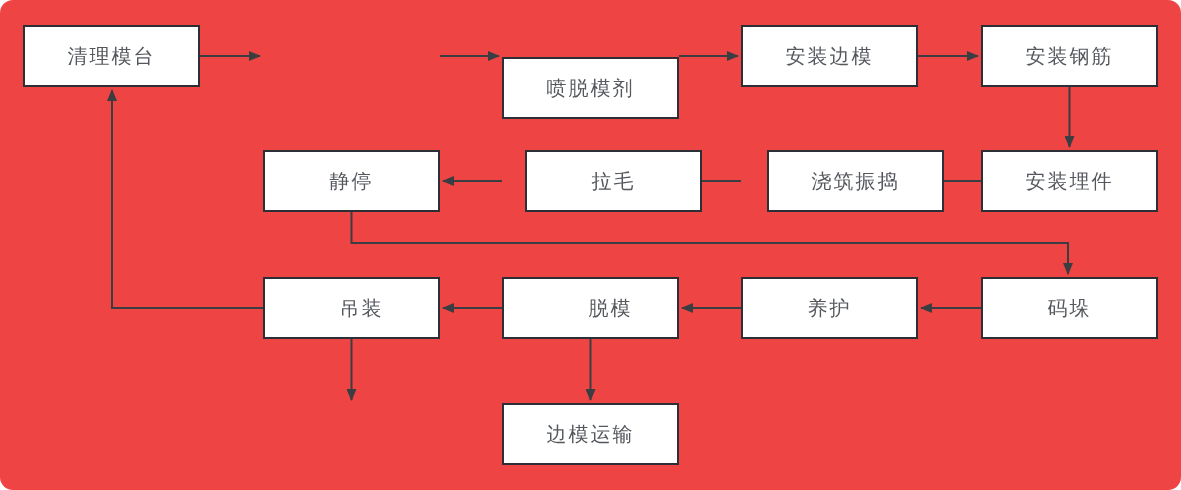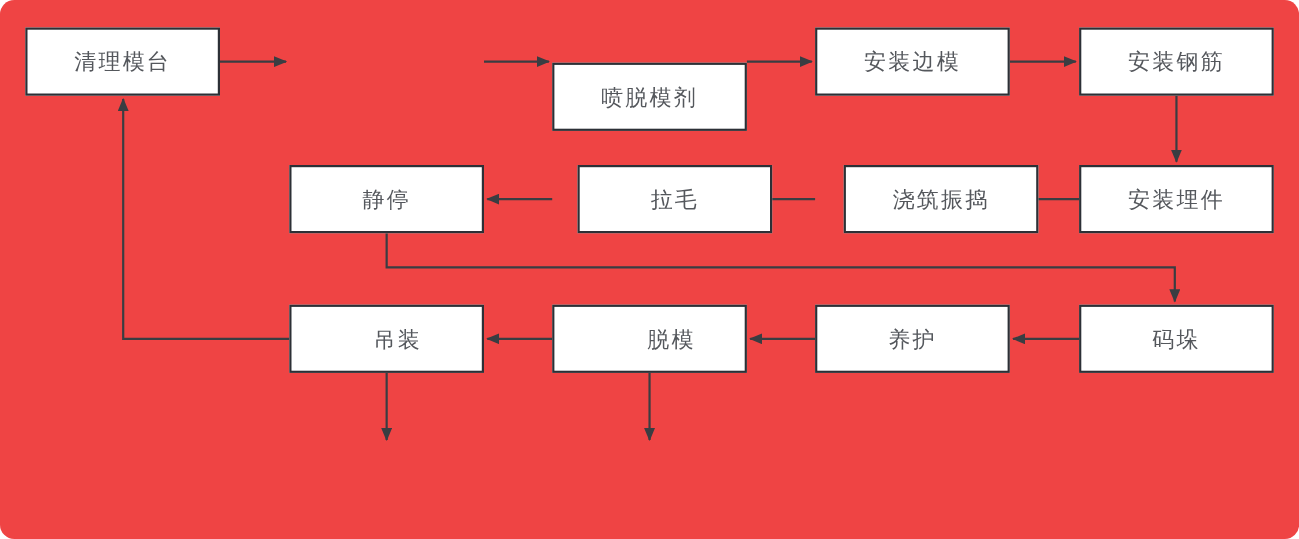--- a/index.html
+++ b/index.html
@@ -101,14 +101,15 @@
   <div class="node n8">静停</div>
   <div class="node n7">拉毛</div>
   <div class="node n6">浇筑振捣</div>
   <div class="node n5">安装埋件</div>
 
   <div class="node n12">吊装</div>
   <div class="node n11">脱模</div>
   <div class="node n10">养护</div>
   <div class="node n9">码垛</div>
 
+  <div class="node n14">边模运输</div>
 
 </div>
 
 </body></html>

